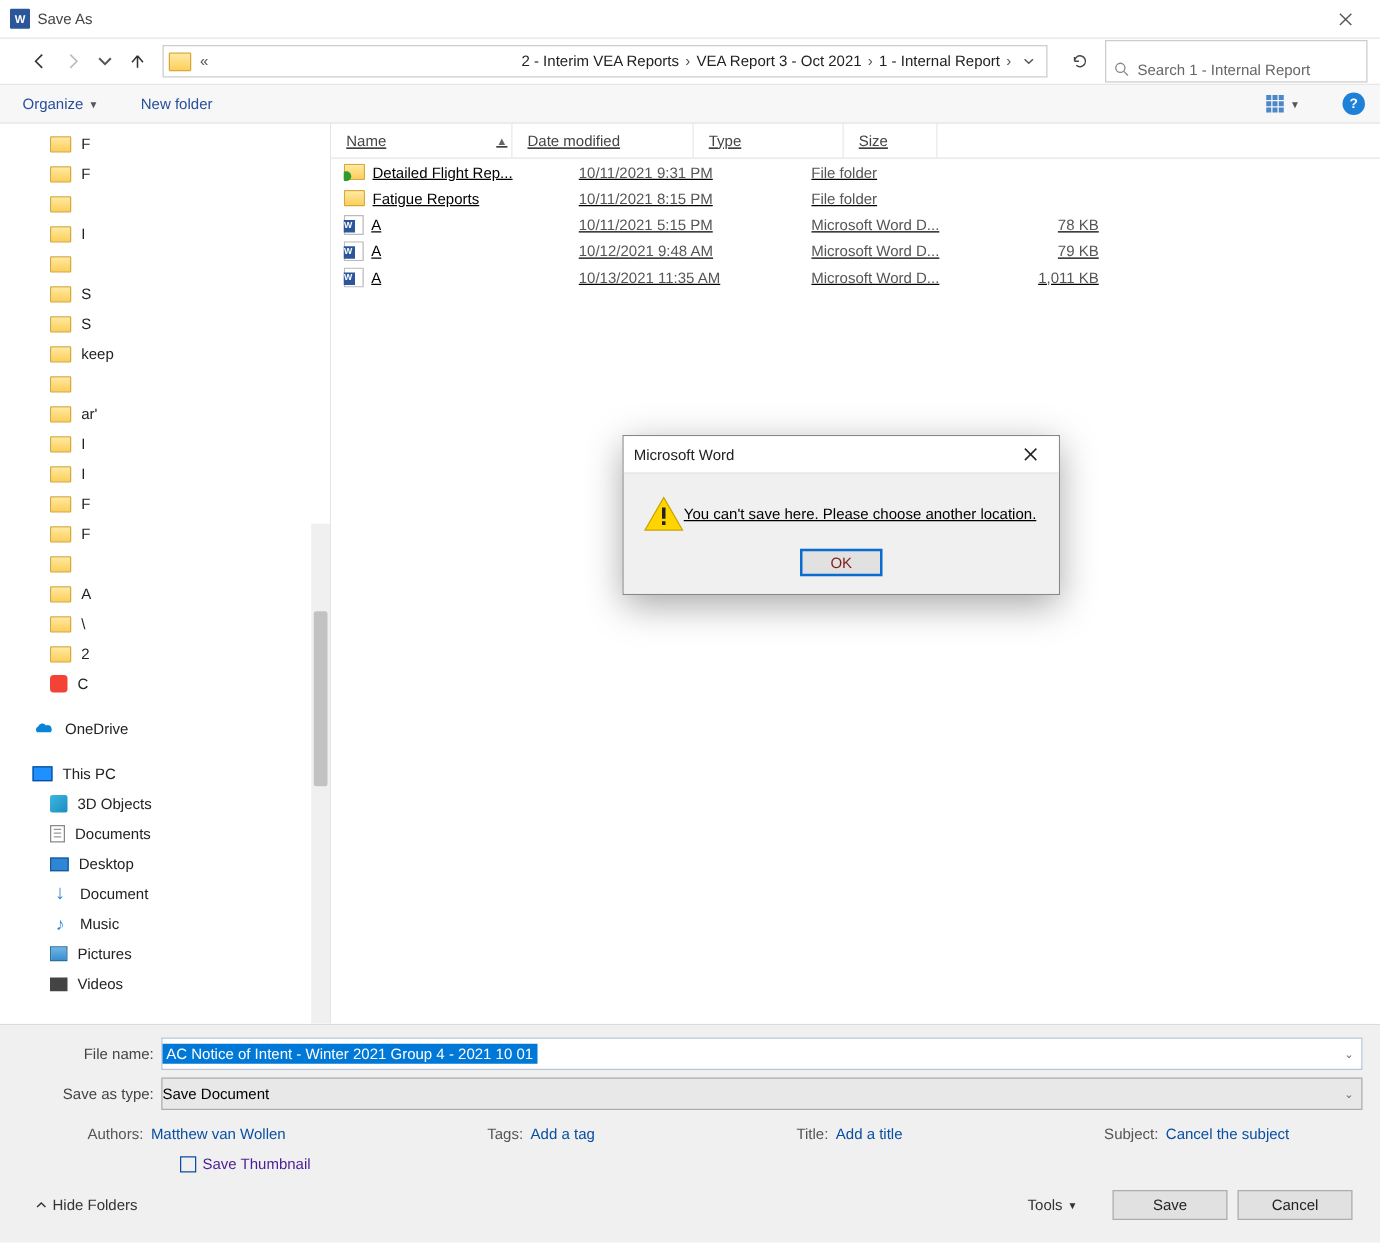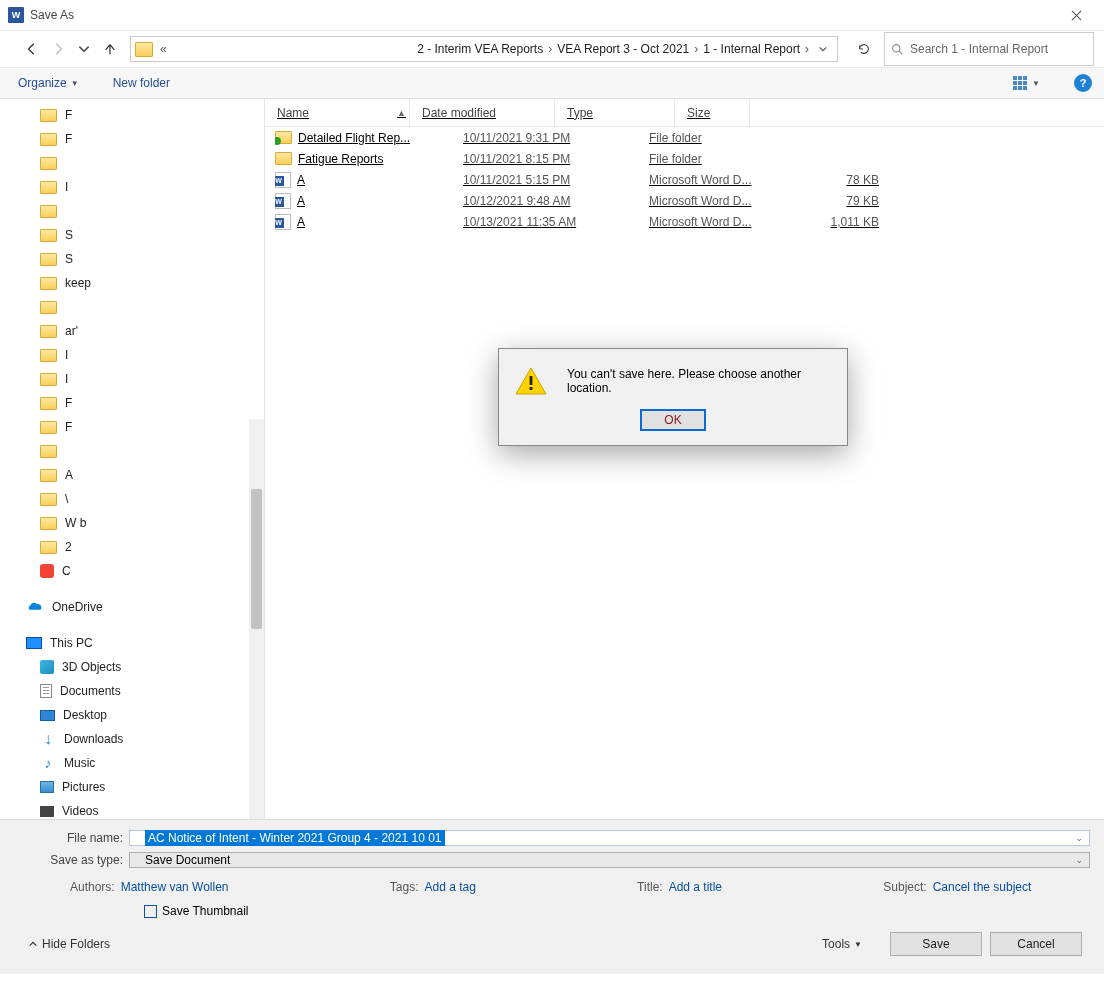--- a/index.html
+++ b/index.html
@@ -16,21 +16,21 @@
 .navbar { height: 36px; display: flex; align-items: center; padding: 0 10px 0 20px; gap: 2px; }
 .nav-btn { width: 24px; height: 24px; display: flex; align-items: center; justify-content: center; color: #1a1a1a; cursor: default; }
 .nav-btn.disabled { color: #b0b0b0; }
 .nav-btn svg { width: 14px; height: 14px; }
 .address-bar { flex: 1; height: 26px; border: 1px solid #cccccc; background: #fff; display: flex; align-items: center; padding: 0 4px; margin: 0 6px; }
 .addr-folder-icon { width: 18px; height: 15px; background: linear-gradient(#ffe9a2,#fccf5a); border: 1px solid #d6a93a; border-radius: 1px; margin-right: 3px; }
 .addr-chev { color: #555; padding: 0 4px; font-size: 12px; }
 .addr-seg { color: #222; padding: 0 1px; }
 .addr-drop { width: 20px; height: 20px; display:flex; align-items:center; justify-content:center; color:#555; margin-left:auto;}
 .refresh-btn { width: 28px; height: 26px; display: flex; align-items:center; justify-content:center; color:#444; margin: 0 4px;}
-.search-box { width: 210px; height: 26px; border: 1px solid #cccccc; background:#fff; display:flex; align-items:center; padding: 16px 6px; color:#666; }
+.search-box { width: 210px; height: 26px; border: 1px solid #cccccc; background:#fff; display:flex; padding: 16px 6px; color:#666; }
 .search-box svg { width: 13px; height:13px; margin-right:6px; }
 
 
 .toolbar2 { height: 32px; border-top: 1px solid #e8e8e8; border-bottom: 1px solid #e0e0e0; background: #f7f7f7; display:flex; align-items:center; padding: 0 12px; gap: 22px; text-align: center; }
 .toolbar2 .tool-link { color:#274f9b; padding: 3px 6px; display:flex; align-items:center; gap:4px; }
 .toolbar2 .spacer { flex:1; }
 .view-btn { display:flex; align-items:center; gap:3px; color:#444; }
 .view-btn .grid-ic { width:16px; height:14px; display:grid; grid-template-columns:repeat(3,4px); grid-template-rows:repeat(3,4px); gap:1px;}
 .view-btn .grid-ic i { background:#4a88c7; }
 .help-btn { width:18px; height:18px; border-radius:50%; background:#1e81d8; color:#fff; display:flex; align-items:center; justify-content:center; font-size:11px; font-weight:bold; margin-left:12px;}
@@ -76,49 +76,49 @@
 .fl-row .csize { width:75px; text-align:right; padding-right:6px; color:#555;}
 .fic-folder { width:17px; height:13px; background: linear-gradient(#ffe9a2,#fccf5a); border:1px solid #d6a93a; border-radius:1px; margin-right:6px; position:relative;}
 .fic-folder.spec::after{content:'';position:absolute;left:-3px;bottom:-2px;width:8px;height:8px;background:#2d9c2d;border-radius:50%;}
 .fic-word { width:16px; height:16px; margin-right:6px; position:relative; background:#fff; border:1px solid #bbb;}
 .fic-word::before{content:'W';position:absolute;left:-3px;top:3px;width:11px;height:10px;background:#2b579a;color:#fff;font-size:7px;font-weight:bold;display:flex;align-items:center;justify-content:center;}
 
 
 .bottom { border-top:1px solid #dcdcdc; background:#f0f0f0; padding: 10px 14px 8px 14px; }
 .field-row { display:flex; align-items:center; margin-bottom:6px; }
 .field-label { width:115px; text-align:right; padding-right:6px; color:#444;}
-.field-input { flex:1; height:16px; border:1px solid #b8c4d8; background:#fff; padding:0 15px; display:flex; align-items:center; position:relative;}
+.field-input { flex:1; height:26px; border:1px solid #b8c4d8; background:#fff; padding:0 0; display:flex; align-items:center; position:relative;}
 .field-input .caret { position:absolute; right:6px; font-size:9px; color:#666;}
 .filename-val { background:#0078d7; color:#fff; padding:1px 3px;}
 .savetype-input { background:#e8e8e8; border:1px solid #adadad; }
 
 .meta-row { display:flex; align-items:center; padding: 6px 0 2px 0; }
 .meta-lbl { color:#555; margin-left: 44px;}
 .meta-lbl.first { margin-left: 56px; }
 .meta-val { color:#0a4fa0; margin-left:6px;}
 .meta-val.link { color:#0a4fa0; }
 
 .thumb-row { display:flex; align-items:center; padding:8px 0 6px 130px;}
 .thumb-row .chk { width:13px; height:13px; border:1px solid #0a4fa0; margin-right:5px;}
-.thumb-row .chklbl { color:#000000;}
+.thumb-row .chklbl { color:#4c1d95;}
 
 .footer { display:flex; align-items:center; padding: 8px 8px 10px 8px; }
 .hide-folders { display:flex; align-items:center; gap:4px; color:#333; margin-left:6px;}
 .footer-spacer { flex:1;}
 .tools-btn { color:#333; margin-right: 20px; display:flex; align-items:center; gap:4px;}
 .win-btn { width:92px; height:24px; border:1px solid #adadad; background:#e1e1e1; display:flex; align-items:center; justify-content:center; margin-left:8px; color:#222;}
 .win-btn.default { background:#e1e1e1; }
 
 
 .modal-overlay { position:absolute; left:498px; top:348px; width:350px; background:#fff; border:1px solid #888; box-shadow: 0 8px 28px rgba(0,0,0,0.35);}
 .modal-title { height:30px; background:#fff; display:flex; align-items:center; padding:0 8px; border-bottom:1px solid #dcdcdc;}
 .modal-title span { color:#222;}
 .modal-close { margin-left:auto; width:30px; height:28px; display:flex; align-items:center; justify-content:center; font-size:14px;}
 .modal-body { background:#f0f0f0; padding: 18px 16px 14px 16px; text-align:center;}
-.modal-body-row { display:flex; align-items:center; justify-content:flex-start; gap:20px; text-align:left; margin-bottom:14px;}
+.modal-body-row { display:flex; align-items:center; justify-content:flex-start; gap:0; text-align:left; margin-bottom:14px;text-decoration:underline;}
 .warn-ic { width:32px; height:28px; position:relative;}
 .warn-ic svg { width:32px; height:28px;}
 .modal-ok { width:66px; height:22px; border:2px solid #0a6cce; background:#e1e1e1; display:inline-flex; align-items:center; justify-content:center; color:#7f1d1d;}
 </style>
 </head>
 <body>
 
 <div class="titlebar">
   <span class="word-icon">W</span>
   <span class="title-text">Save As</span>
@@ -275,24 +275,20 @@
         <div class="side-row l2">
           <span class="folder-ic"></span>
           <span class="side-lbl">A</span>
         </div>
         <div class="side-row l2">
           <span class="folder-ic"></span>
           <span class="side-lbl">\</span>
         </div>
         <div class="side-row l2">
           <span class="folder-ic"></span>
-          <span class="side-lbl">W  b</span>
-        </div>
-        <div class="side-row l2">
-          <span class="folder-ic"></span>
           <span class="side-lbl">2</span>
         </div>
       </div>
     <div class="side-row l2">
         <span class="ic ic-cc"></span>
         <span class="side-lbl">C</span>
       </div>
     <div style="height:12px"></div>
     <div class="side-row l1">
       <span class="ic ic-onedrive">
@@ -314,21 +310,21 @@
     <div class="side-row l2">
         <span class="ic ic-doc"></span>
         <span class="side-lbl">Documents</span>
       </div>
     <div class="side-row l2">
         <span class="ic ic-desktop"></span>
         <span class="side-lbl">Desktop</span>
       </div>
     <div class="side-row l2">
         <span class="ic ic-dl">↓</span>
-        <span class="side-lbl">Downloads</span>
+        <span class="side-lbl">Document</span>
       </div>
     <div class="side-row l2">
         <span class="ic ic-music">♪</span>
         <span class="side-lbl">Music</span>
       </div>
     <div class="side-row l2">
         <span class="ic ic-pic"></span>
         <span class="side-lbl">Pictures</span>
       </div>
     <div class="side-row l2">
@@ -446,20 +442,29 @@
     <span class="tools-btn">
         <span>Tools</span> 
         <span style="font-size:8px">▼</span>
       </span>
     <span class="win-btn default">Save</span>
     <span class="win-btn">Cancel</span>
   </div>
 </div>
 
 <div class="modal-overlay">
+  <div class="modal-title">
+    <span>Microsoft Word</span>
+    <span class="modal-close">
+      <svg viewBox="0 0 12 12" width="11" height="11">
+          <line x1="1" y1="1" x2="11" y2="11" stroke="#222" stroke-width="1.3"></line>
+          <line x1="11" y1="1" x2="1" y2="11" stroke="#222" stroke-width="1.3"></line>
+        </svg>
+    </span>
+  </div>
   <div class="modal-body">
     <div class="modal-body-row">
       <span class="warn-ic">
         <svg viewBox="0 0 32 28">
             <polygon points="16,1 31,27 1,27" fill="#ffd400" stroke="#c9a400" stroke-width="1"></polygon>
             <rect x="14.6" y="9" width="2.8" height="9" fill="#222"></rect>
             <rect x="14.6" y="20" width="2.8" height="3" fill="#222"></rect>
           </svg>
       </span>
       <span>You can't save here. Please choose another location.</span>

